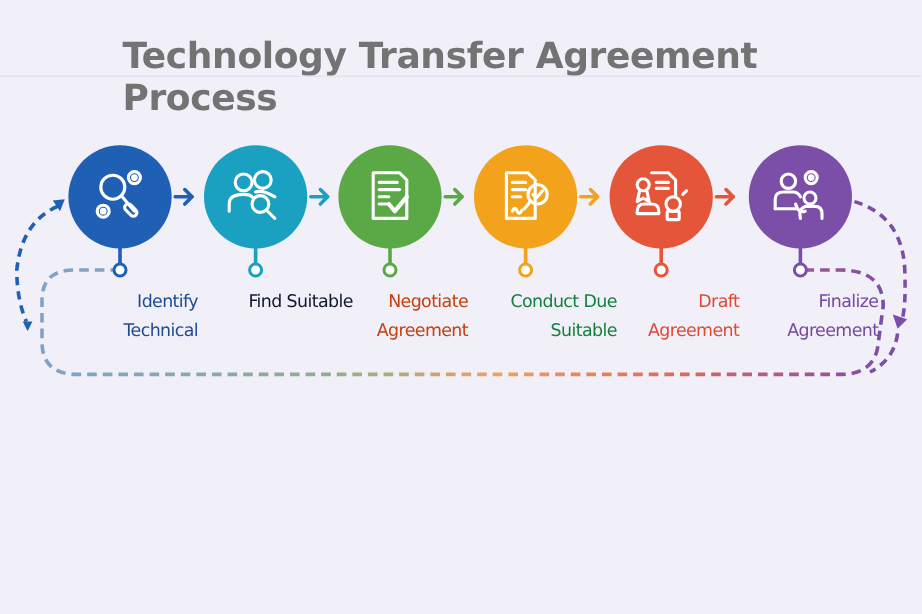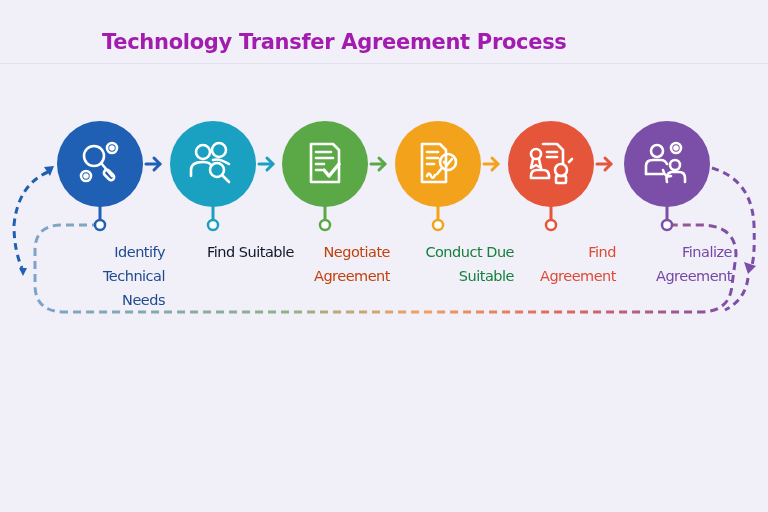--- a/index.html
+++ b/index.html
@@ -5,21 +5,21 @@
   html, body { margin:0; padding:0; }
   body {
     width:768px; height:512px; overflow:hidden;
     background:#f1eff8;
     font-family:"Liberation Sans", sans-serif;
     position:relative;
   }
   .title {
     position:absolute; left:102px; top:30px;
     font-family:"DejaVu Sans", sans-serif;
-    font-size:21px; font-weight:bold; color:#a21caf;
+    font-size:30px; font-weight:bold; color:#737373;
     letter-spacing:-0.3px;
   }
   .title-rule {
     position:absolute; left:0; top:63px; width:768px; height:1px;
     background:#e3e0ee;
   }
   svg.flow { position:absolute; left:0; top:0; }
   .step {
     position:absolute; width:130px; text-align:right;
     font-family:"DejaVu Sans", sans-serif; font-size:14.5px;
@@ -113,21 +113,20 @@
       <rect x="34" y="33" width="6" height="12" rx="3" transform="rotate(-45 37 39)"></rect>
     <circle cx="40" cy="12" r="5"></circle>
       <circle cx="40" cy="12" r="1.5"></circle>
     <circle cx="14" cy="40" r="5"></circle>
       <circle cx="14" cy="40" r="1.5"></circle>
   </svg>
 </div>
 <div class="step" style="left:35px;top:240px;color:#1f4a92">
   <div>Identify</div>
   <div>Technical</div>
-  <div>Needs</div>
 </div>
 
 <div class="circle" style="left:170px;top:121px;background:#1aa0c0">
   <svg width="56" height="56" viewBox="0 0 56 56" fill="none" stroke="#fff" stroke-width="2.6" stroke-linecap="round">
     <circle cx="18" cy="16" r="7"></circle>
       <path d="M6 40 V34 Q6 26 18 26 Q24 26 26 29"></path>
     <circle cx="34" cy="14" r="7"></circle>
       <path d="M28 24 Q34 22 44 28"></path>
     <circle cx="32" cy="34" r="7"></circle>
       <line x1="37" y1="39" x2="44" y2="46"></line>
@@ -176,21 +175,21 @@
       <line x1="24" y1="21" x2="34" y2="21"></line>
     <circle cx="13" cy="18" r="5"></circle>
       <polyline points="10,23 8,32 13,29 18,32 16,23"></polyline>
     <path d="M8 40 Q8 34 14 34 H20 Q26 34 26 40 V42 H8 Z"></path>
     <circle cx="38" cy="34" r="6"></circle>
       <rect x="33" y="40" width="10" height="7" rx="1"></rect>
     <line x1="46" y1="26" x2="49" y2="23"></line>
   </svg>
 </div>
 <div class="step" style="left:486px;top:240px;color:#dd4b36">
-  <div>Find</div>
+  <div>Draft</div>
   <div>Agreement</div>
 </div>
 
 <div class="circle" style="left:624px;top:121px;background:#7b4fa8">
   <svg width="56" height="56" viewBox="0 0 56 56" fill="none" stroke="#fff" stroke-width="2.6" stroke-linecap="round" stroke-linejoin="round">
     <circle cx="18" cy="15" r="6"></circle>
       <path d="M7 38 V30 Q7 24 14 24 H22 Q26 24 28 28"></path>
       <line x1="7" y1="38" x2="24" y2="38"></line>
     <circle cx="37" cy="12" r="5"></circle>
       <circle cx="37" cy="12" r="1.5"></circle>

